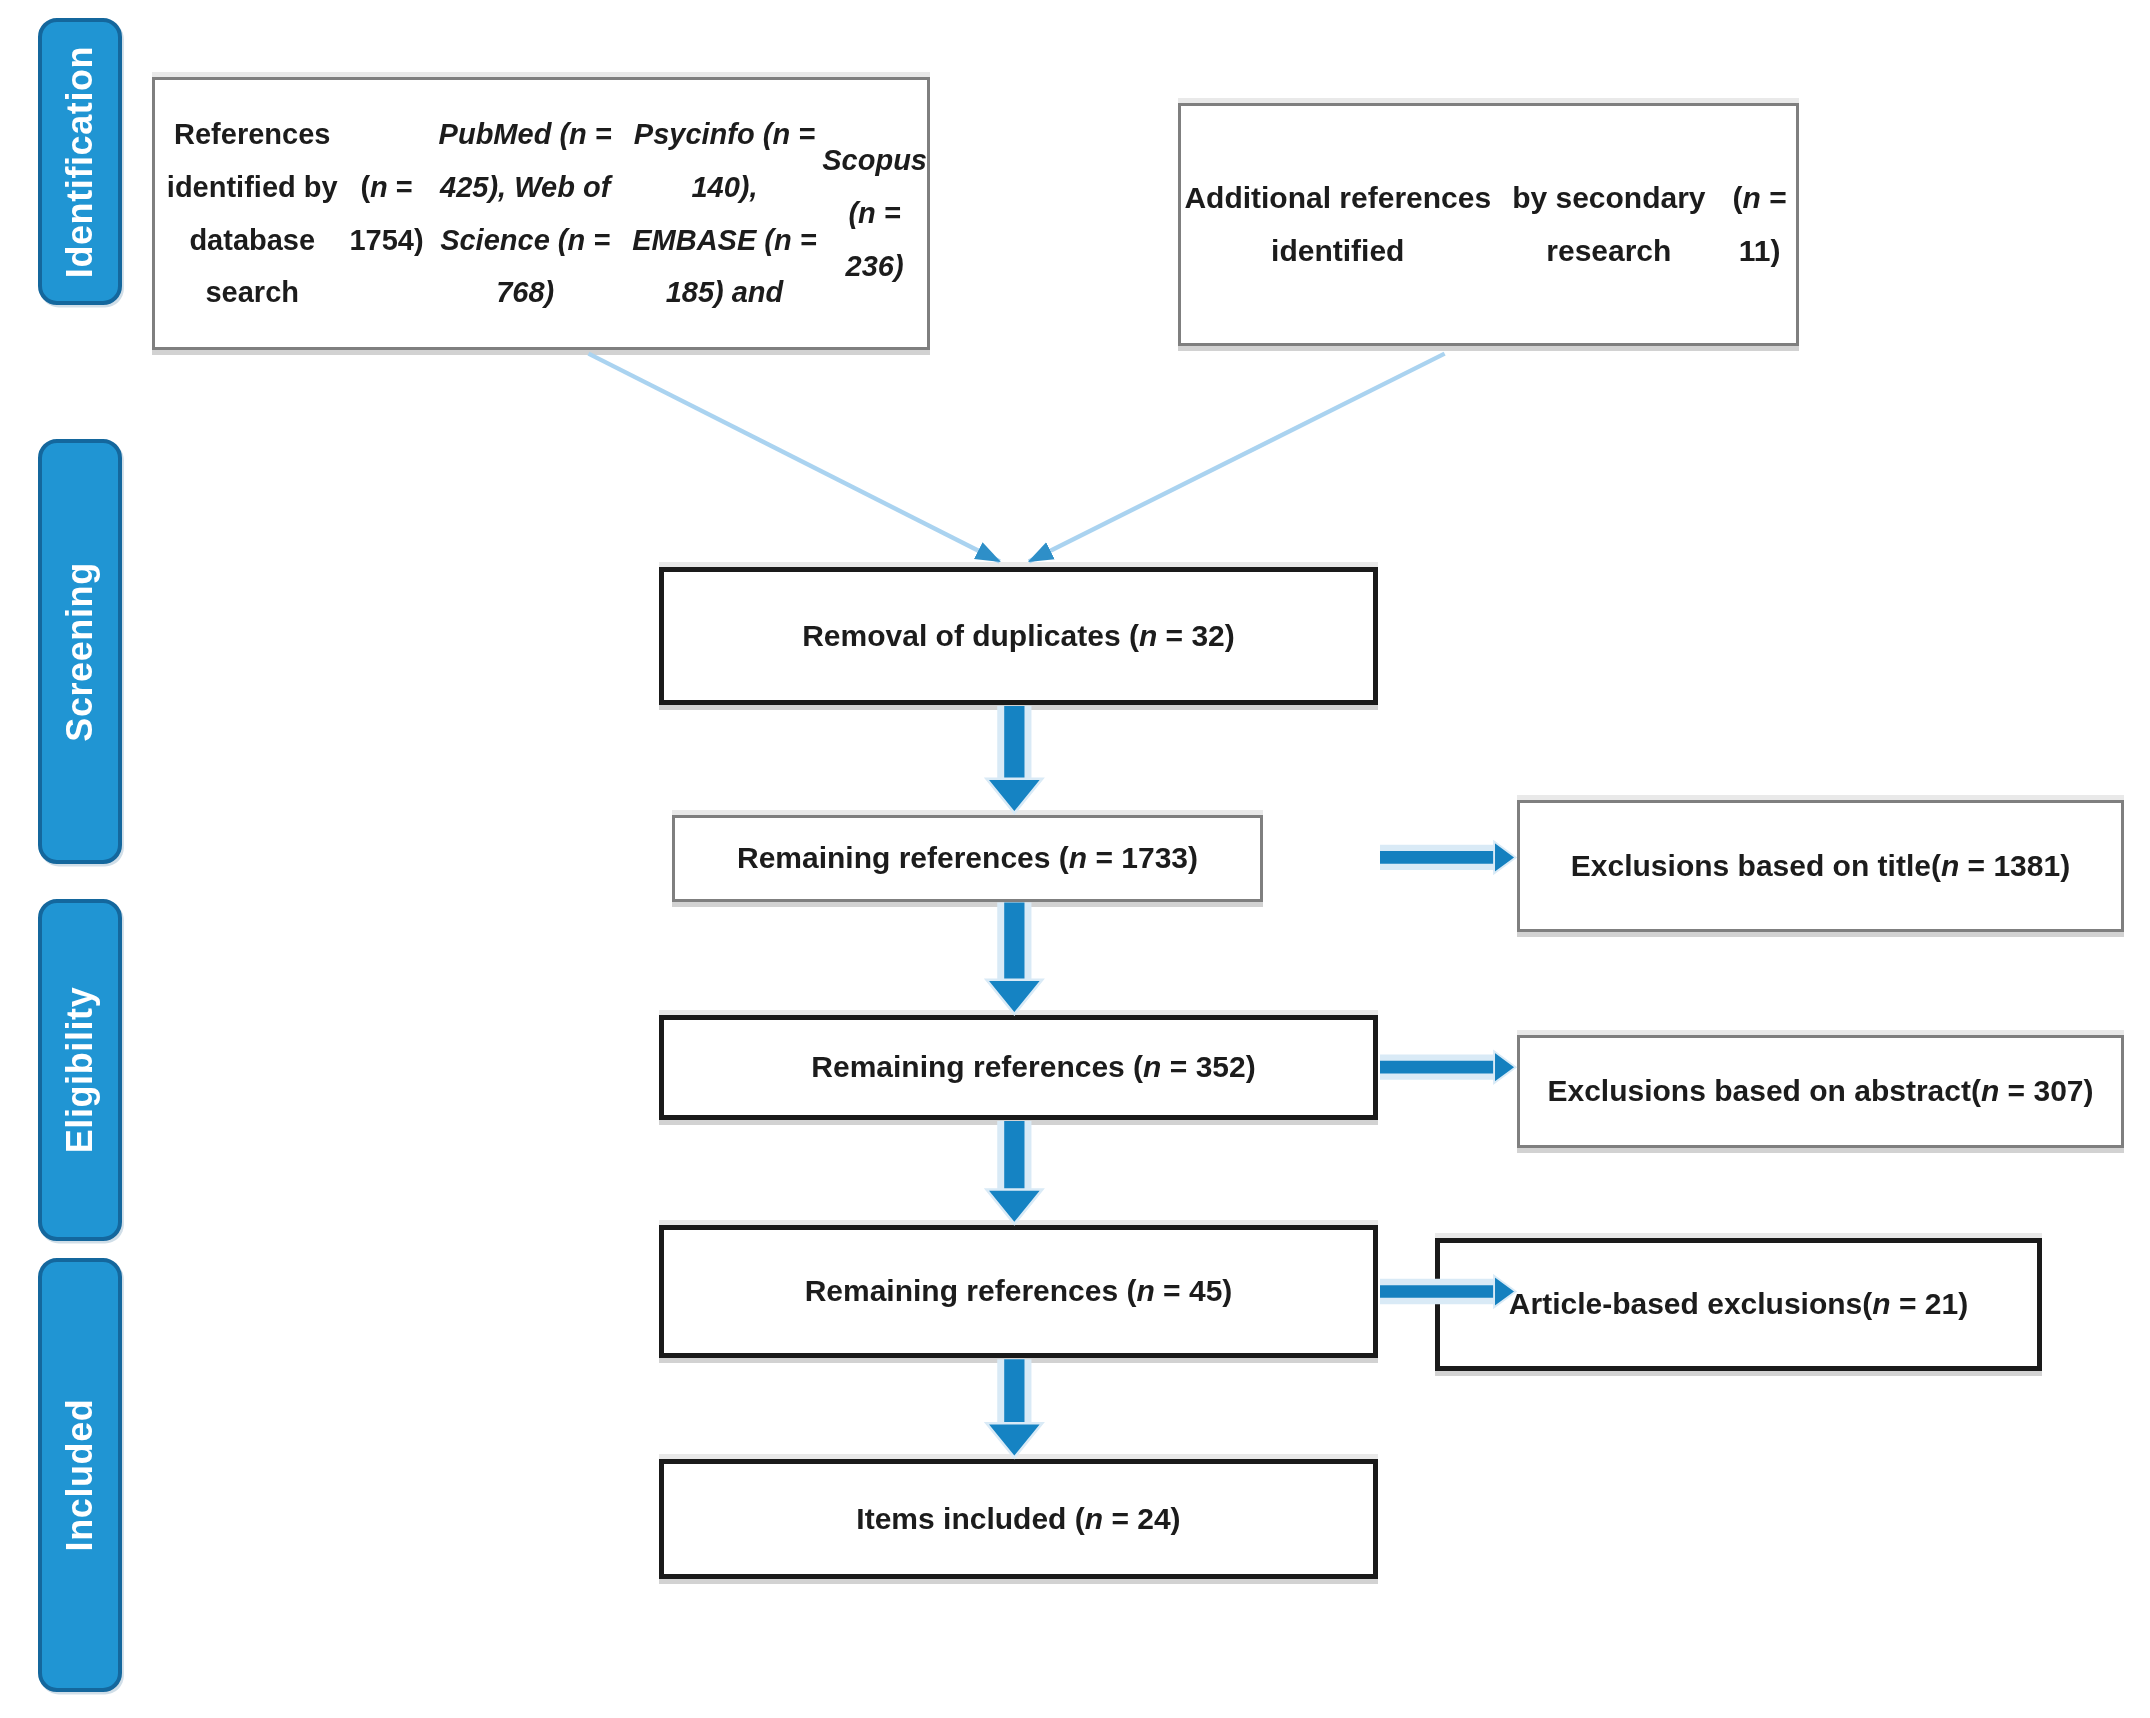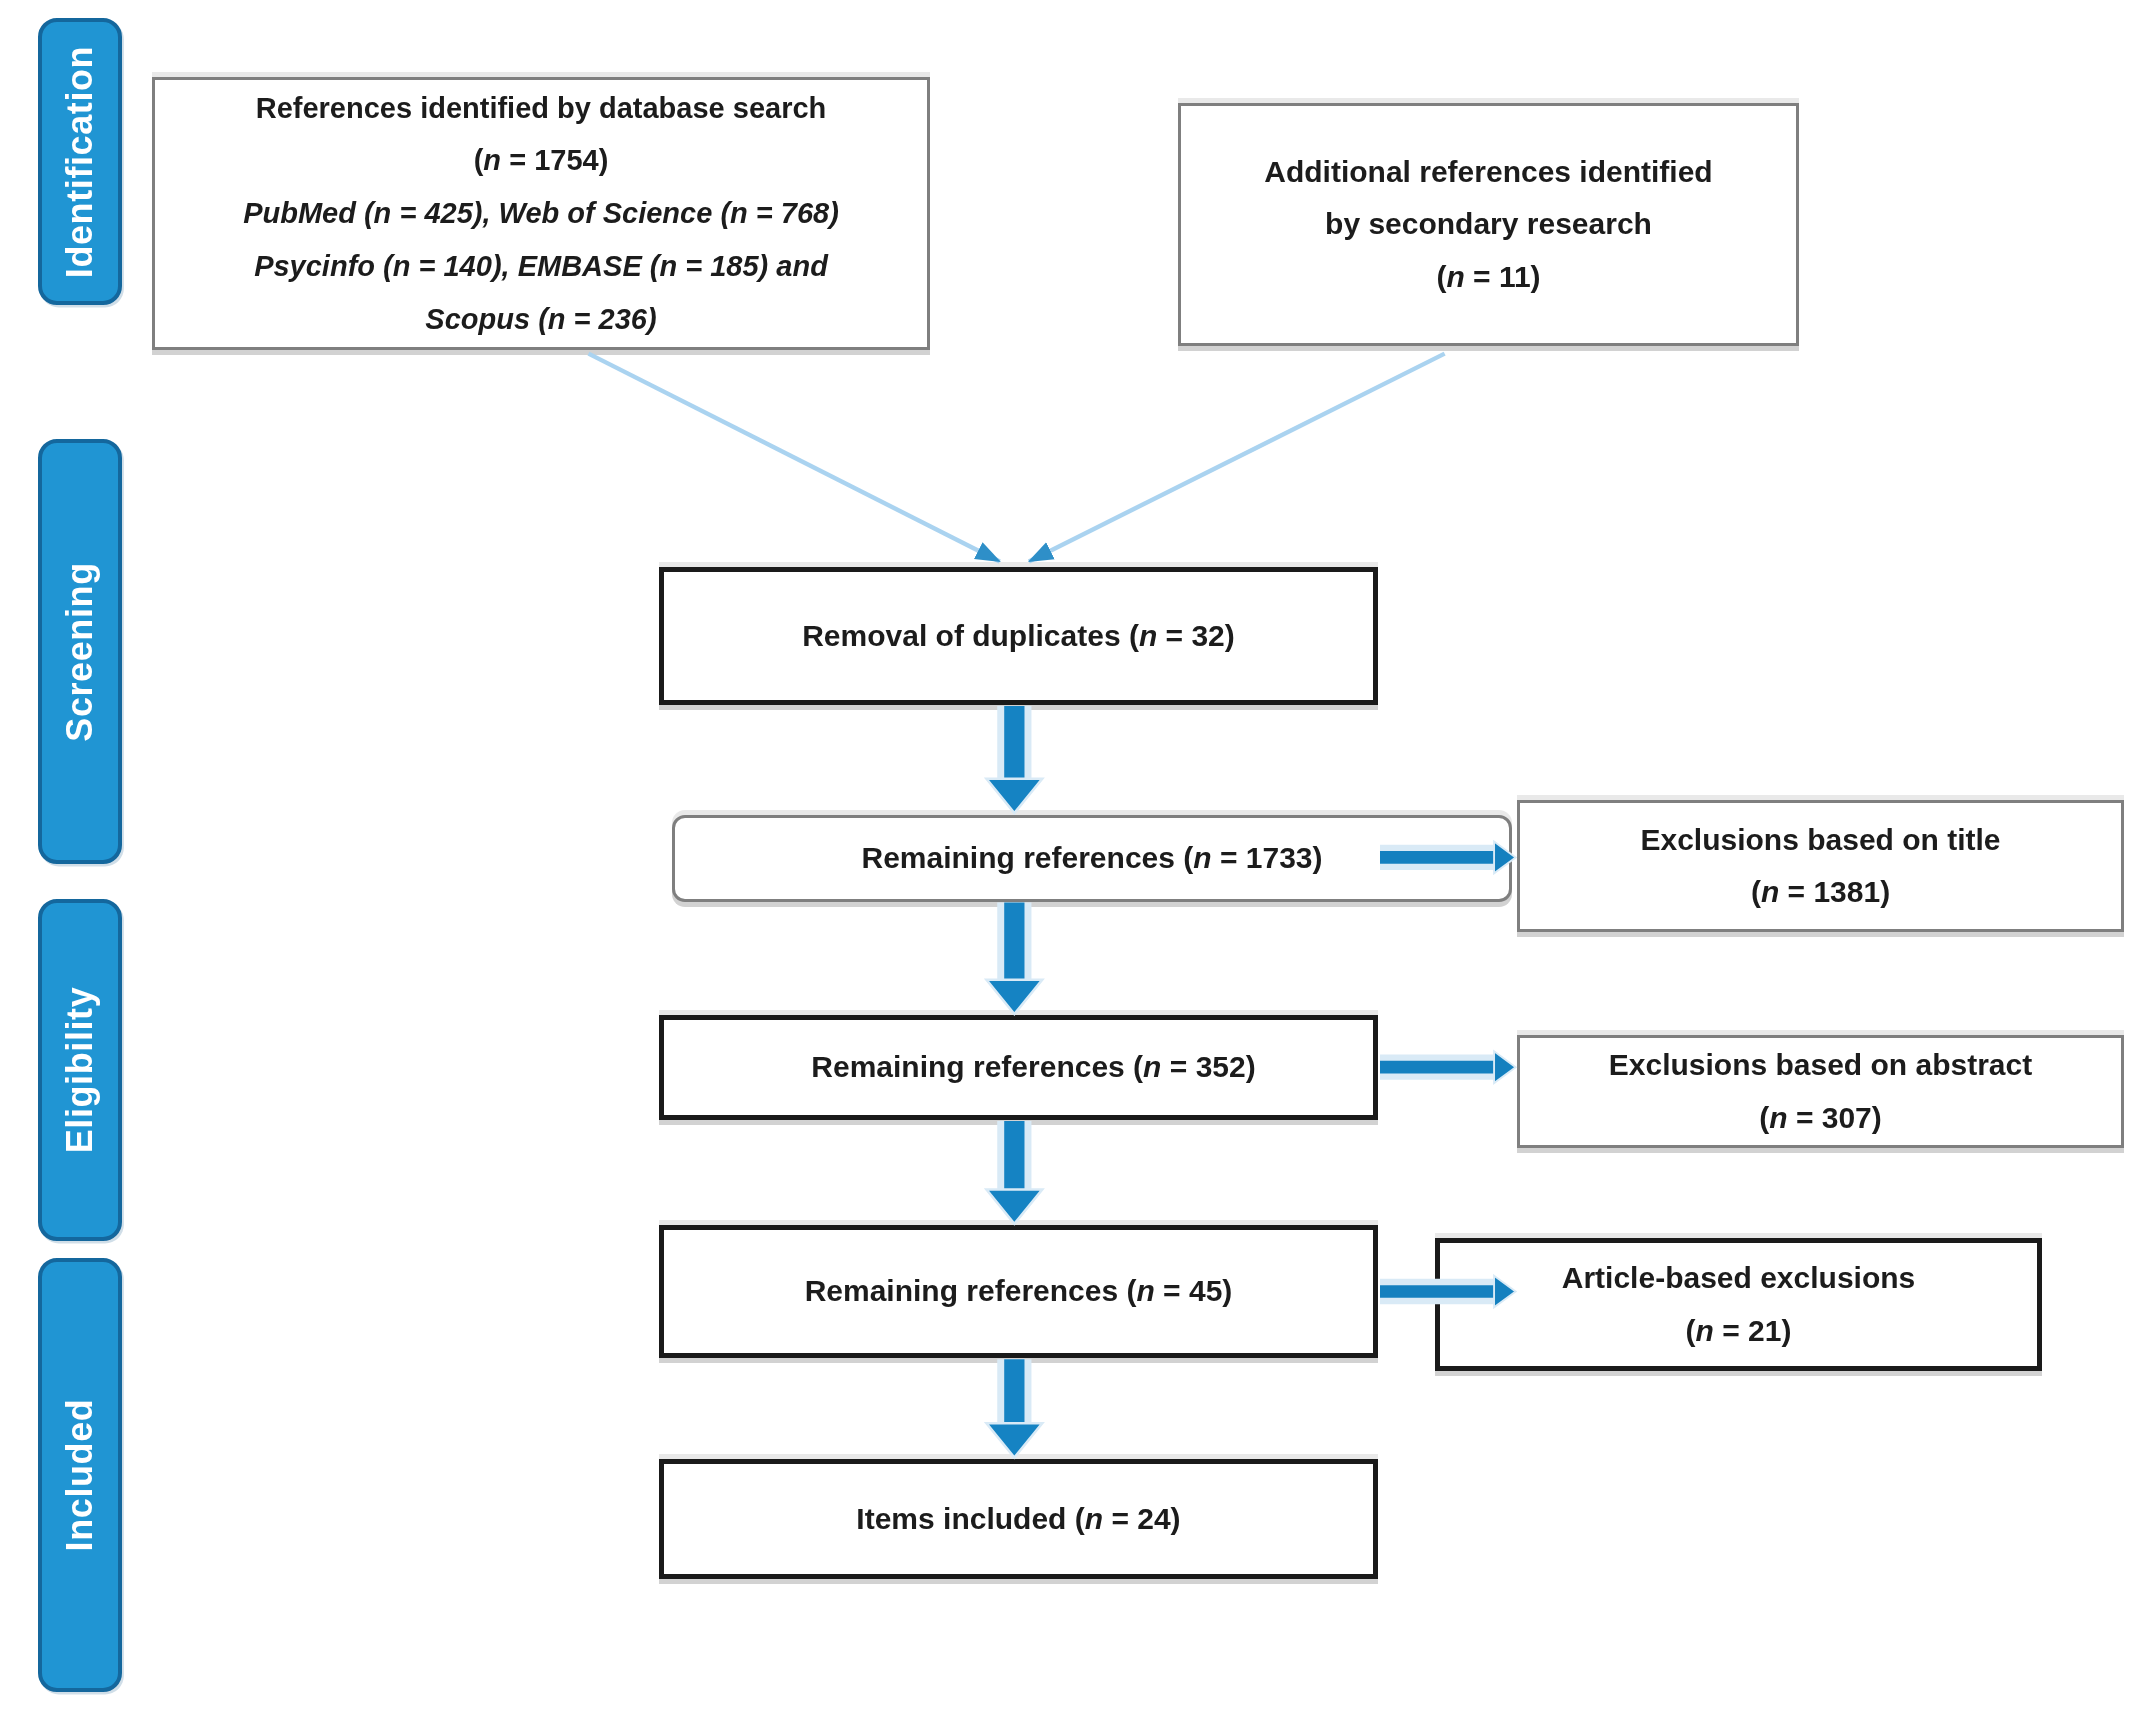--- a/index.html
+++ b/index.html
@@ -28,21 +28,21 @@
     color:#ffffff;
     font-size:36px;
     font-weight:bold;
     letter-spacing:0.6px;
   }
   
   .box{
     position:absolute;
     background:#ffffff;
     box-sizing:border-box;
-    display:flex;flex-direction:column;
+    display:flex;flex-direction:row;
     align-items:center;justify-content:center;
     text-align:center;
     font-weight:bold;
     box-shadow:0 5px 0 rgba(155,155,155,.45), 0 -5px 0 rgba(200,200,200,.4);
   }
   .box.gray{border:3.8px solid #7f7f7f;}
   .box.black{border:5.7px solid #1a1a1a;}
   .box .line{font-size:30px;line-height:1.75;}
   .box .detail{font-style:italic;}
   #box-database .line{font-size:29px;line-height:1.82;}
@@ -82,21 +82,21 @@
   <div class="box gray" style="left:1178px;top:103px;width:621px;height:243px;">
     <div class="line">Additional references identified</div>
     <div class="line">by secondary research</div>
     <div class="line"><span>(</span><i>n</i><span> = 11)</span></div>
   </div>
 
   <div class="box black" style="left:659px;top:567px;width:719px;height:138px;align-items:center;">
     <div class="line"><span>Removal of duplicates (</span><i>n</i><span> = 32)</span></div>
   </div>
 
-  <div class="box gray" style="left:672px;top:815px;width:840px;height:87px;border-radius:13px;">
+  <div class="box gray" style="left:672px;top:815px;width:591px;height:87px;">
     <div class="line"><span>Remaining references (</span><i>n</i><span> = 1733)</span></div>
   </div>
 
   <div class="box gray" style="left:1517px;top:800px;width:607px;height:132px;">
     <div class="line">Exclusions based on title</div>
     <div class="line"><span>(</span><i>n</i><span> = 1381)</span></div>
   </div>
 
   <div class="box black" style="left:659px;top:1015px;width:719px;height:105px;padding-left:30px;">
     <div class="line"><span>Remaining references (</span><i>n</i><span> = 352)</span></div>

